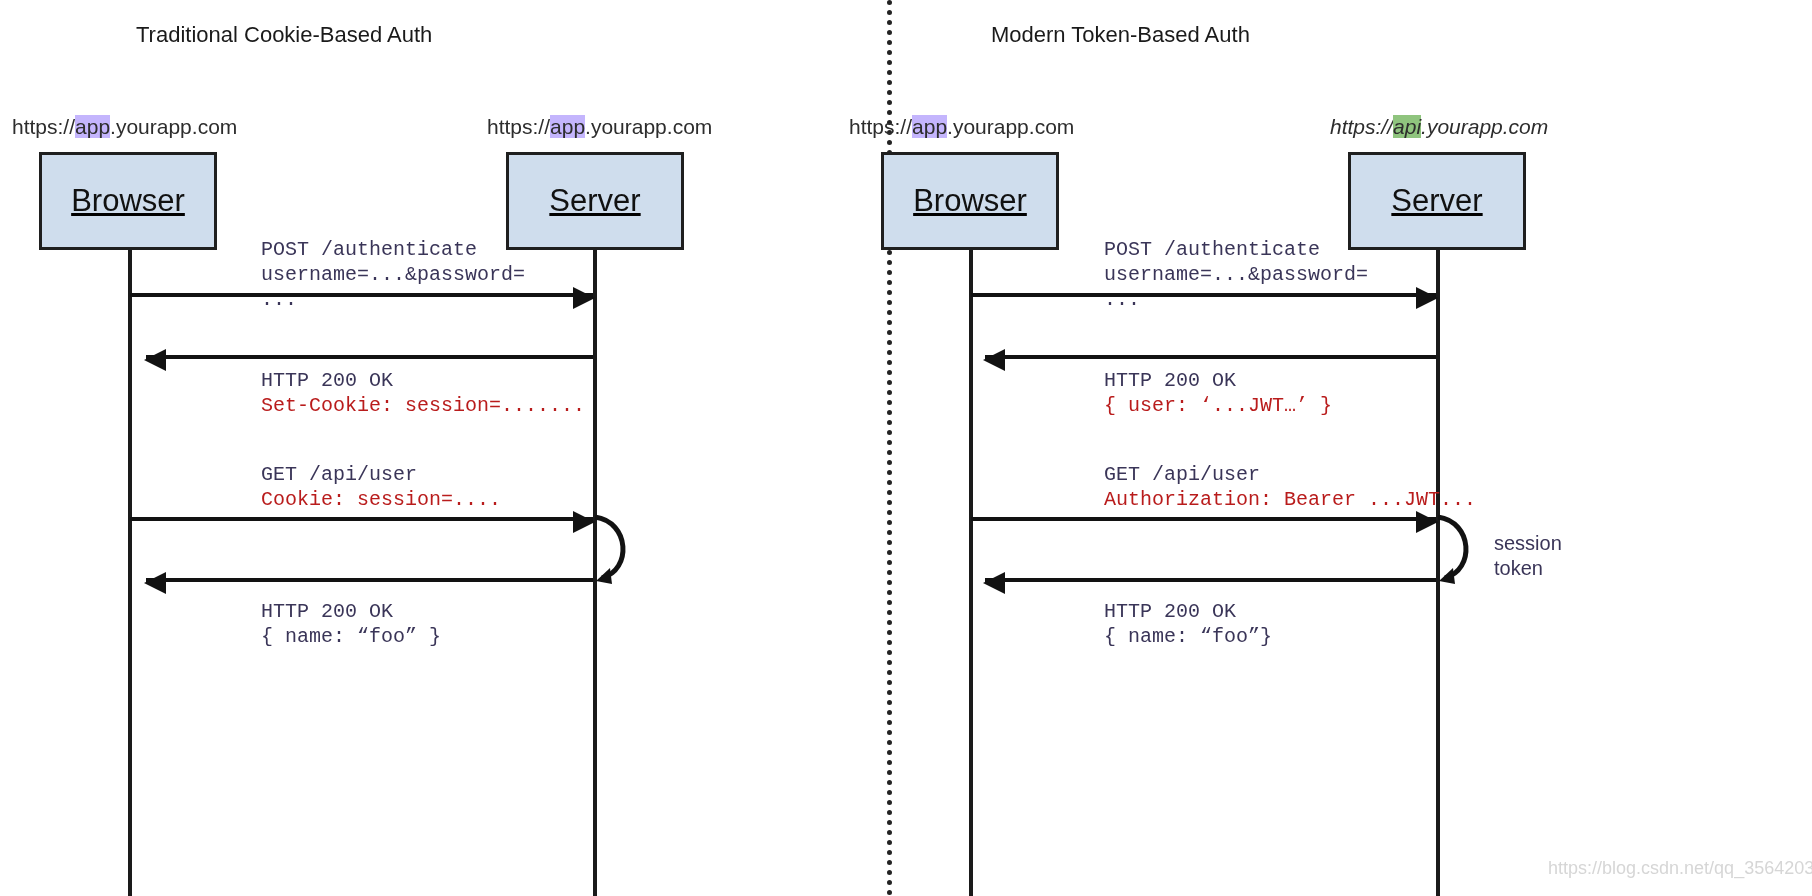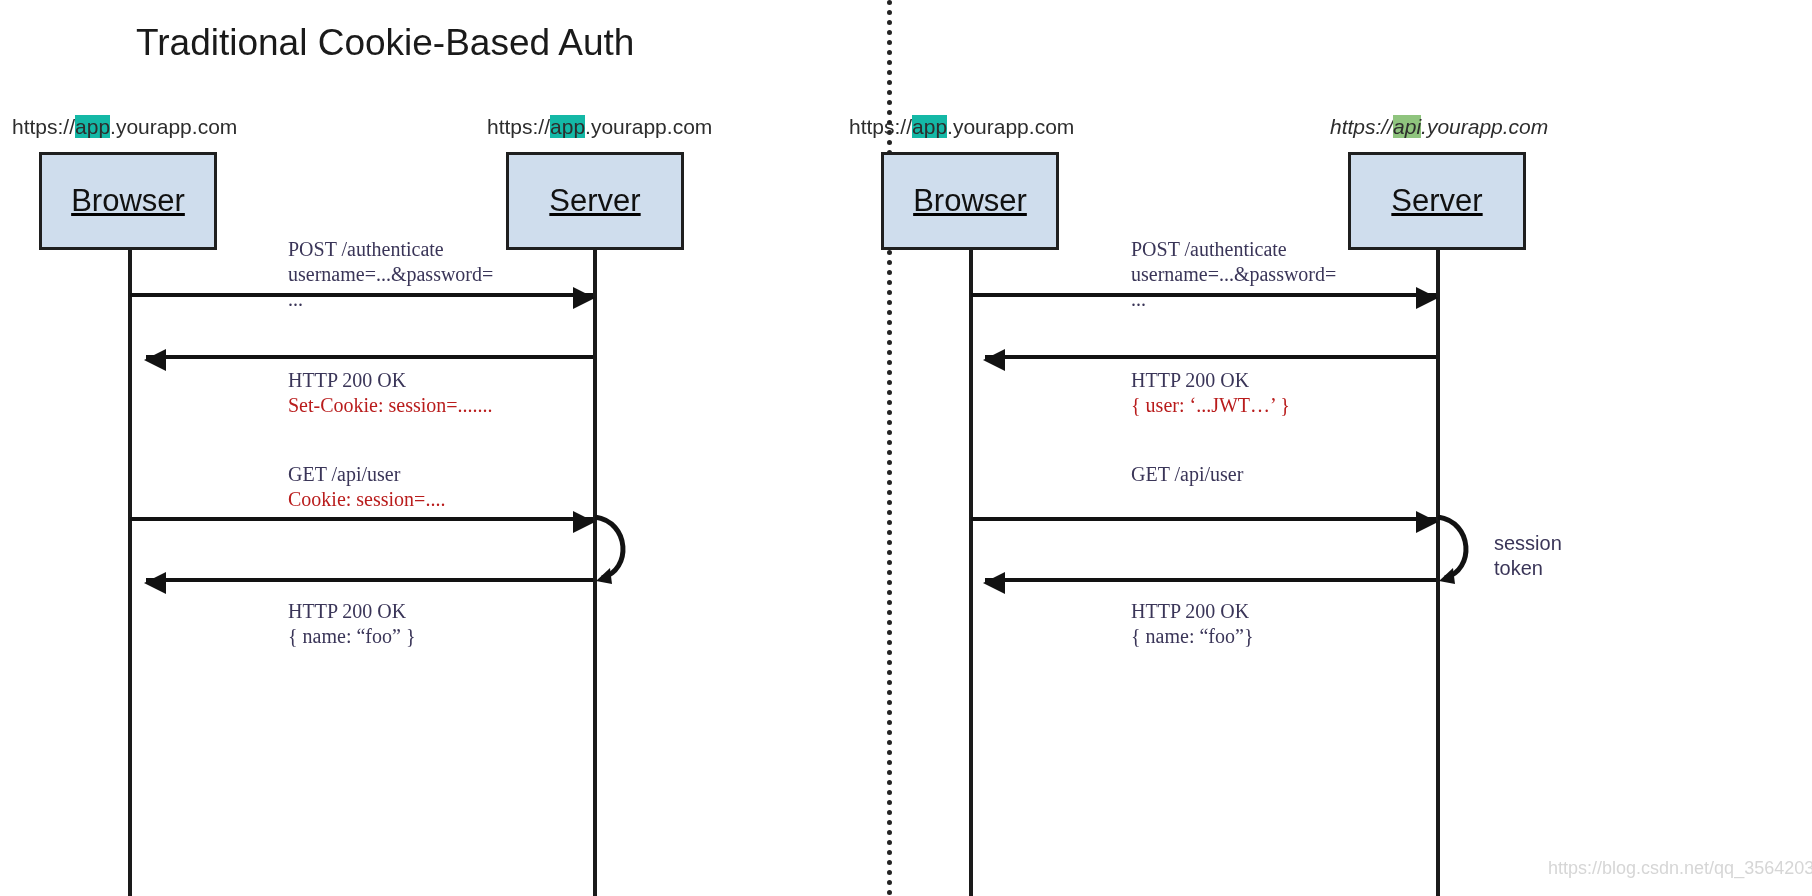--- a/index.html
+++ b/index.html
@@ -24,37 +24,37 @@
     top: 0;
     width: 0;
     height: 896px;
     border-left: 5px dotted #222222;
   }
 
   
   .panel-title {
     position: absolute;
     font-family: "Liberation Sans", sans-serif;
-    font-size: 37px;
+    font-size: 22px;
     font-weight: 400;
     color: #1a1a1a;
     white-space: nowrap;
     letter-spacing: 0px;
   }
 
   
   .url-label {
     position: absolute;
     font-family: "Liberation Sans", sans-serif;
     font-size: 21px;
     color: #2d2d2d;
     white-space: nowrap;
   }
   .url-label .hl-blue {
-    background: #14b8a6;
+    background: #c4b5fd;
   }
   .url-label .hl-green {
     background: #8fc47e;
   }
 
   
   .actor-box {
     position: absolute;
     background: #cfdded;
     border: 3px solid #1f1f1f;
@@ -99,26 +99,25 @@
   .arrow-head.left {
     border-top: 11px solid transparent;
     border-bottom: 11px solid transparent;
     border-right: 22px solid #121212;
     left: -2px;
   }
 
   
   .msg-text {
     position: absolute;
-    font-family: Liberation Serif, serif;
+    font-family: Liberation Mono, monospace;
     font-size: 20px;
     line-height: 25px;
     color: #3a3558;
     white-space: nowrap;
-    margin-left: 27px;
   }
   .msg-text .l2-green {
     color: #b91c1c;
   }
   .msg-text .l2-dark {
     color: #3a3558;
   }
   .msg-text div {
     display: block;
   }
@@ -199,20 +198,21 @@
   </svg>
 
   <div class="msg-arrow" style="left:146px; top:578px; width:447px;">
     <span class="arrow-head left"></span>
   </div>
   <div class="msg-text" style="left:261px; top:599px;">
     <div class="l2-dark">HTTP 200 OK</div>
     <div class="l2-dark">{  name: “foo” }</div>
   </div>
 
+  <div class="panel-title" style="left:991px; top:22px;">Modern Token-Based Auth</div>
 
   <div class="url-label" style="left:849px; top:115px;"><span>https://</span><span class="hl-blue">app</span><span>.yourapp.com</span></div>
 
   <div class="url-label" style="left:1330px; top:115px;font-style:italic;"><span>https://</span><span class="hl-green">api</span><span>.yourapp.com</span></div>
 
   <div class="actor-box" style="left:881px; top:152px; width:178px; height:98px;">
     <span class="actor-label">Browser</span>
   </div>
   <div class="lifeline" style="left:969px; top:250px; height:646px;"></div>
 
@@ -233,20 +233,21 @@
   <div class="msg-arrow" style="left:985px; top:355px; width:451px;">
     <span class="arrow-head left"></span>
   </div>
   <div class="msg-text" style="left:1104px; top:368px;">
     <div class="l2-dark">HTTP 200 OK</div>
     <div class="l2-green">{ user: ‘...JWT…’ }</div>
   </div>
 
   <div class="msg-text" style="left:1104px; top:462px;">
     <div class="l2-dark">GET /api/user</div>
+    <div class="l2-green">Authorization: Bearer ...JWT...</div>
   </div>
   <div class="msg-arrow" style="left:971px; top:517px; width:465px;">
     <span class="arrow-head right"></span>
   </div>
 
   <svg class="selfloop" style="left:1433px; top:508px;" width="56" height="80" viewBox="0 0 56 80">
     <path d="M 5 9 C 40 14, 42 62, 12 70" fill="none" stroke="#121212" stroke-width="5"></path>
     <polygon points="20,60 6,73 22,76" fill="#121212"></polygon>
   </svg>
   <div class="note-text" style="left:1494px; top:531px;">

